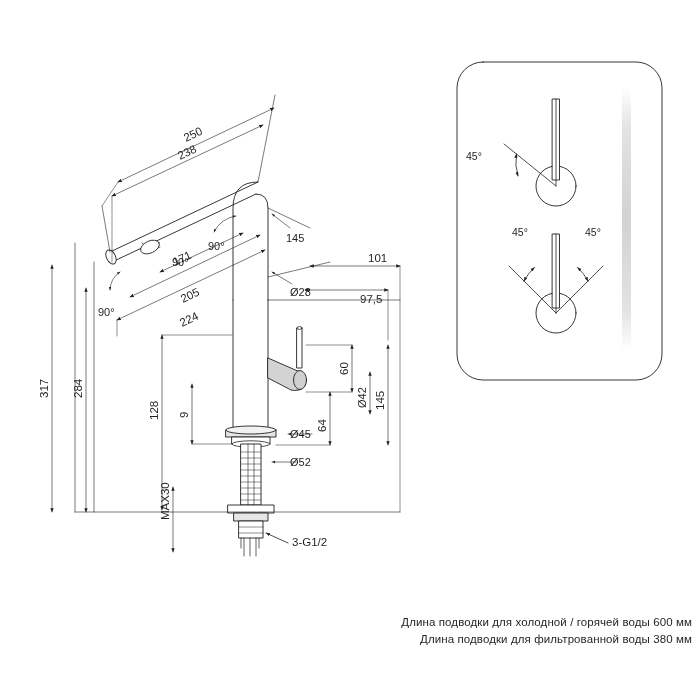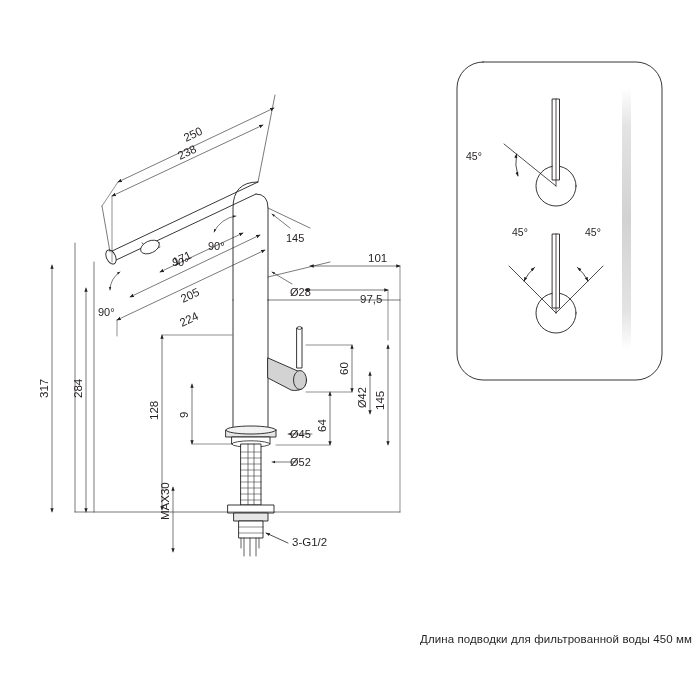--- a/index.html
+++ b/index.html
@@ -230,14 +230,15 @@
       <path d="M214,232 A 28,28 0 0 1 236,216" marker-start="url(#arrS)" marker-end="url(#arrS)"></path>
       <text x="208" y="250" font-size="11" stroke="none">90°</text>
       <text x="172" y="266" font-size="11" stroke="none">90°</text>
       <path d="M110,290 A 22,22 0 0 1 120,272" marker-start="url(#arrS)" marker-end="url(#arrS)"></path>
       <text x="98" y="316" font-size="11" stroke="none">90°</text>
     </g>
   </g>
 </svg>
 
 <div class="notes">
-  <div>Длина подводки для фильтрованной воды 450 мм</div>
+  <div>Длина подводки для холодной / горячей воды 600 мм</div>
+  <div>Длина подводки для фильтрованной воды 380 мм</div>
 </div>
 
 </body></html>

